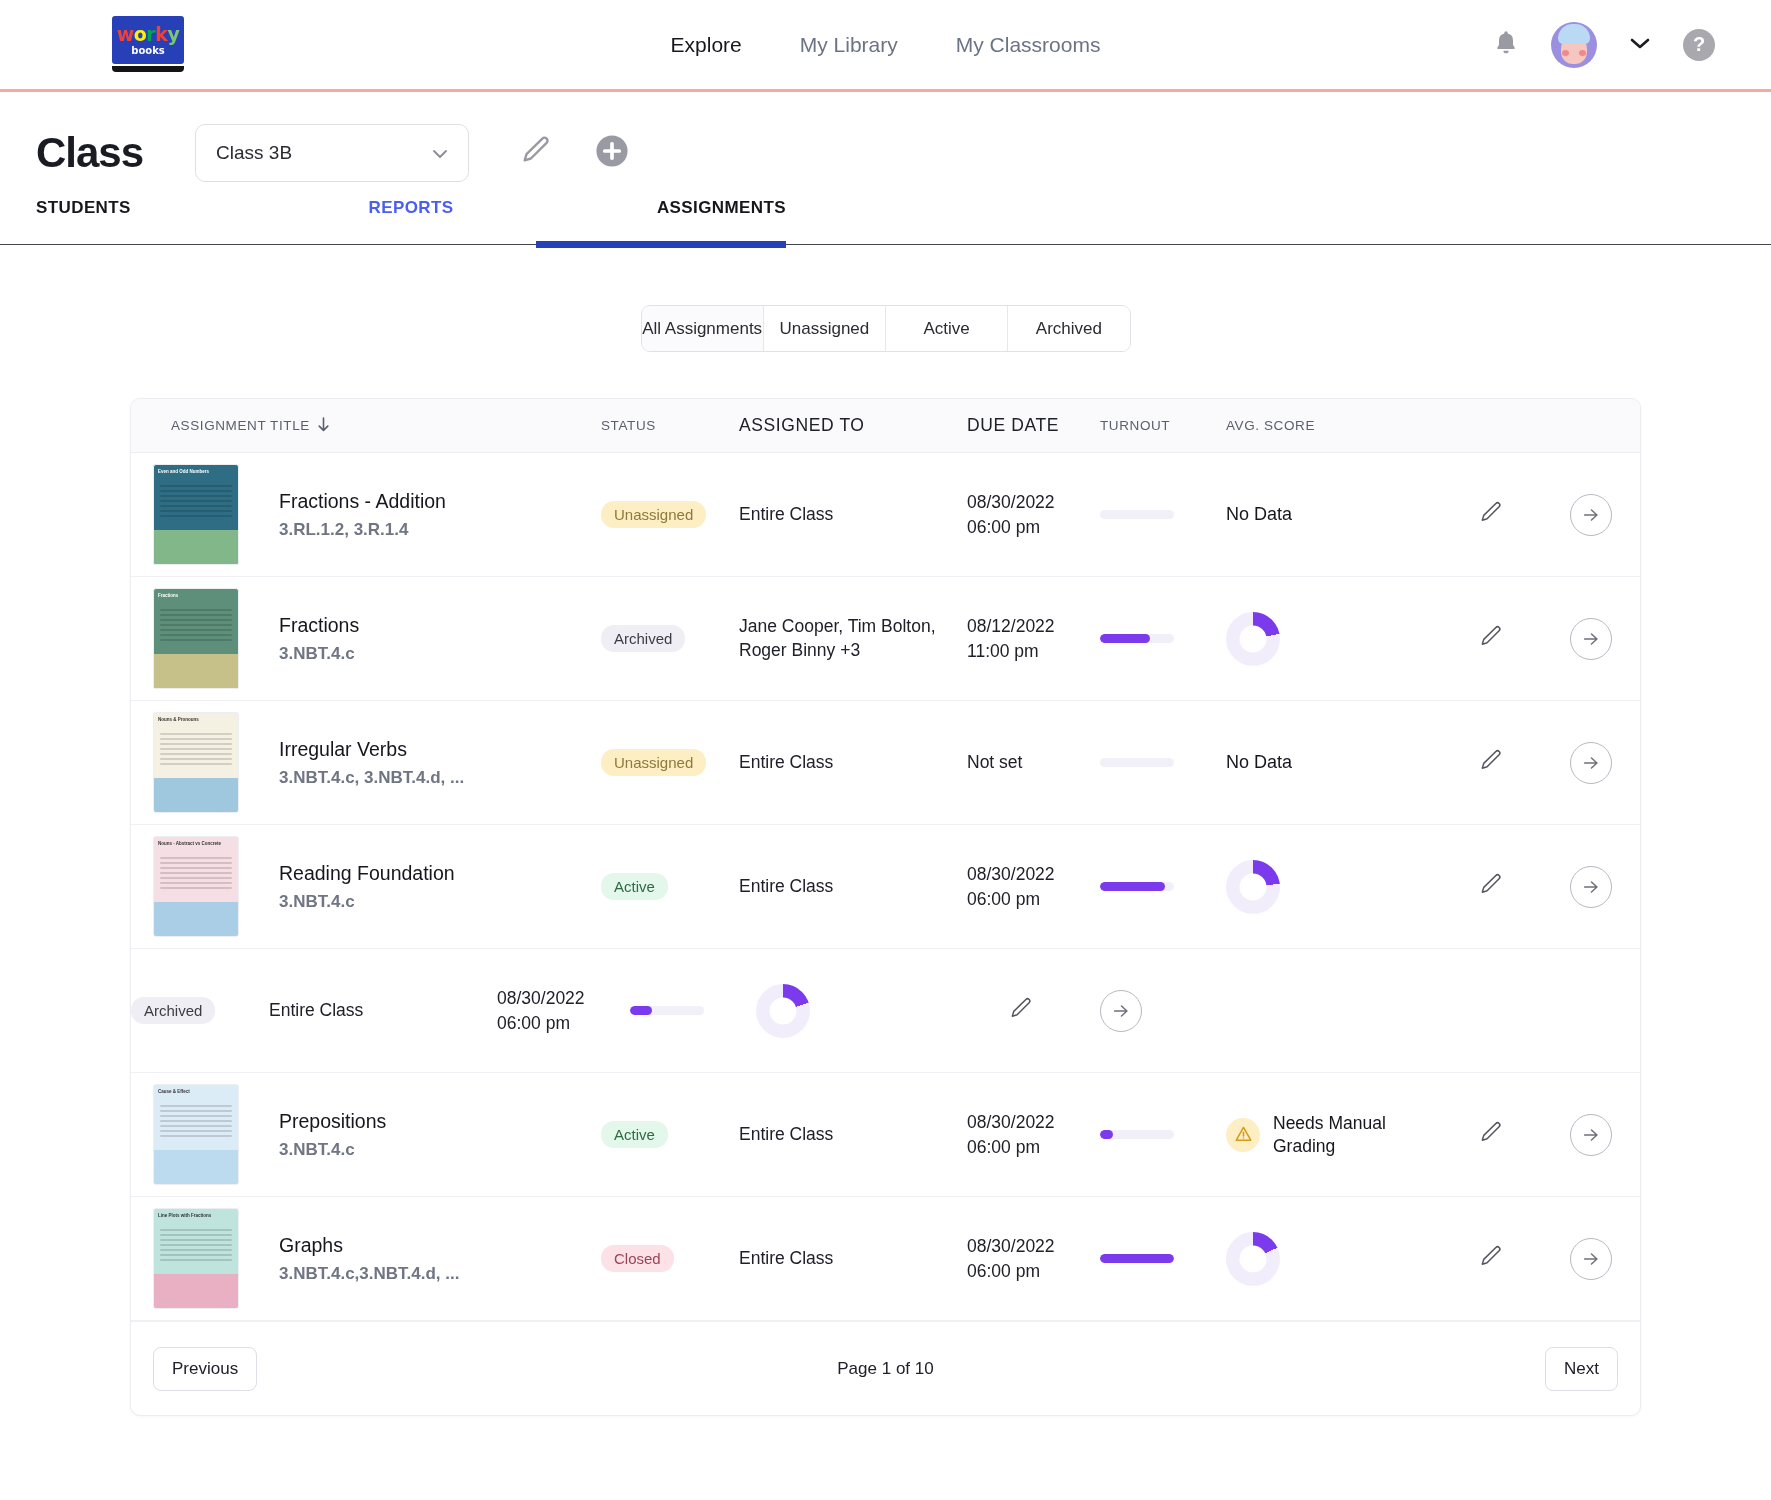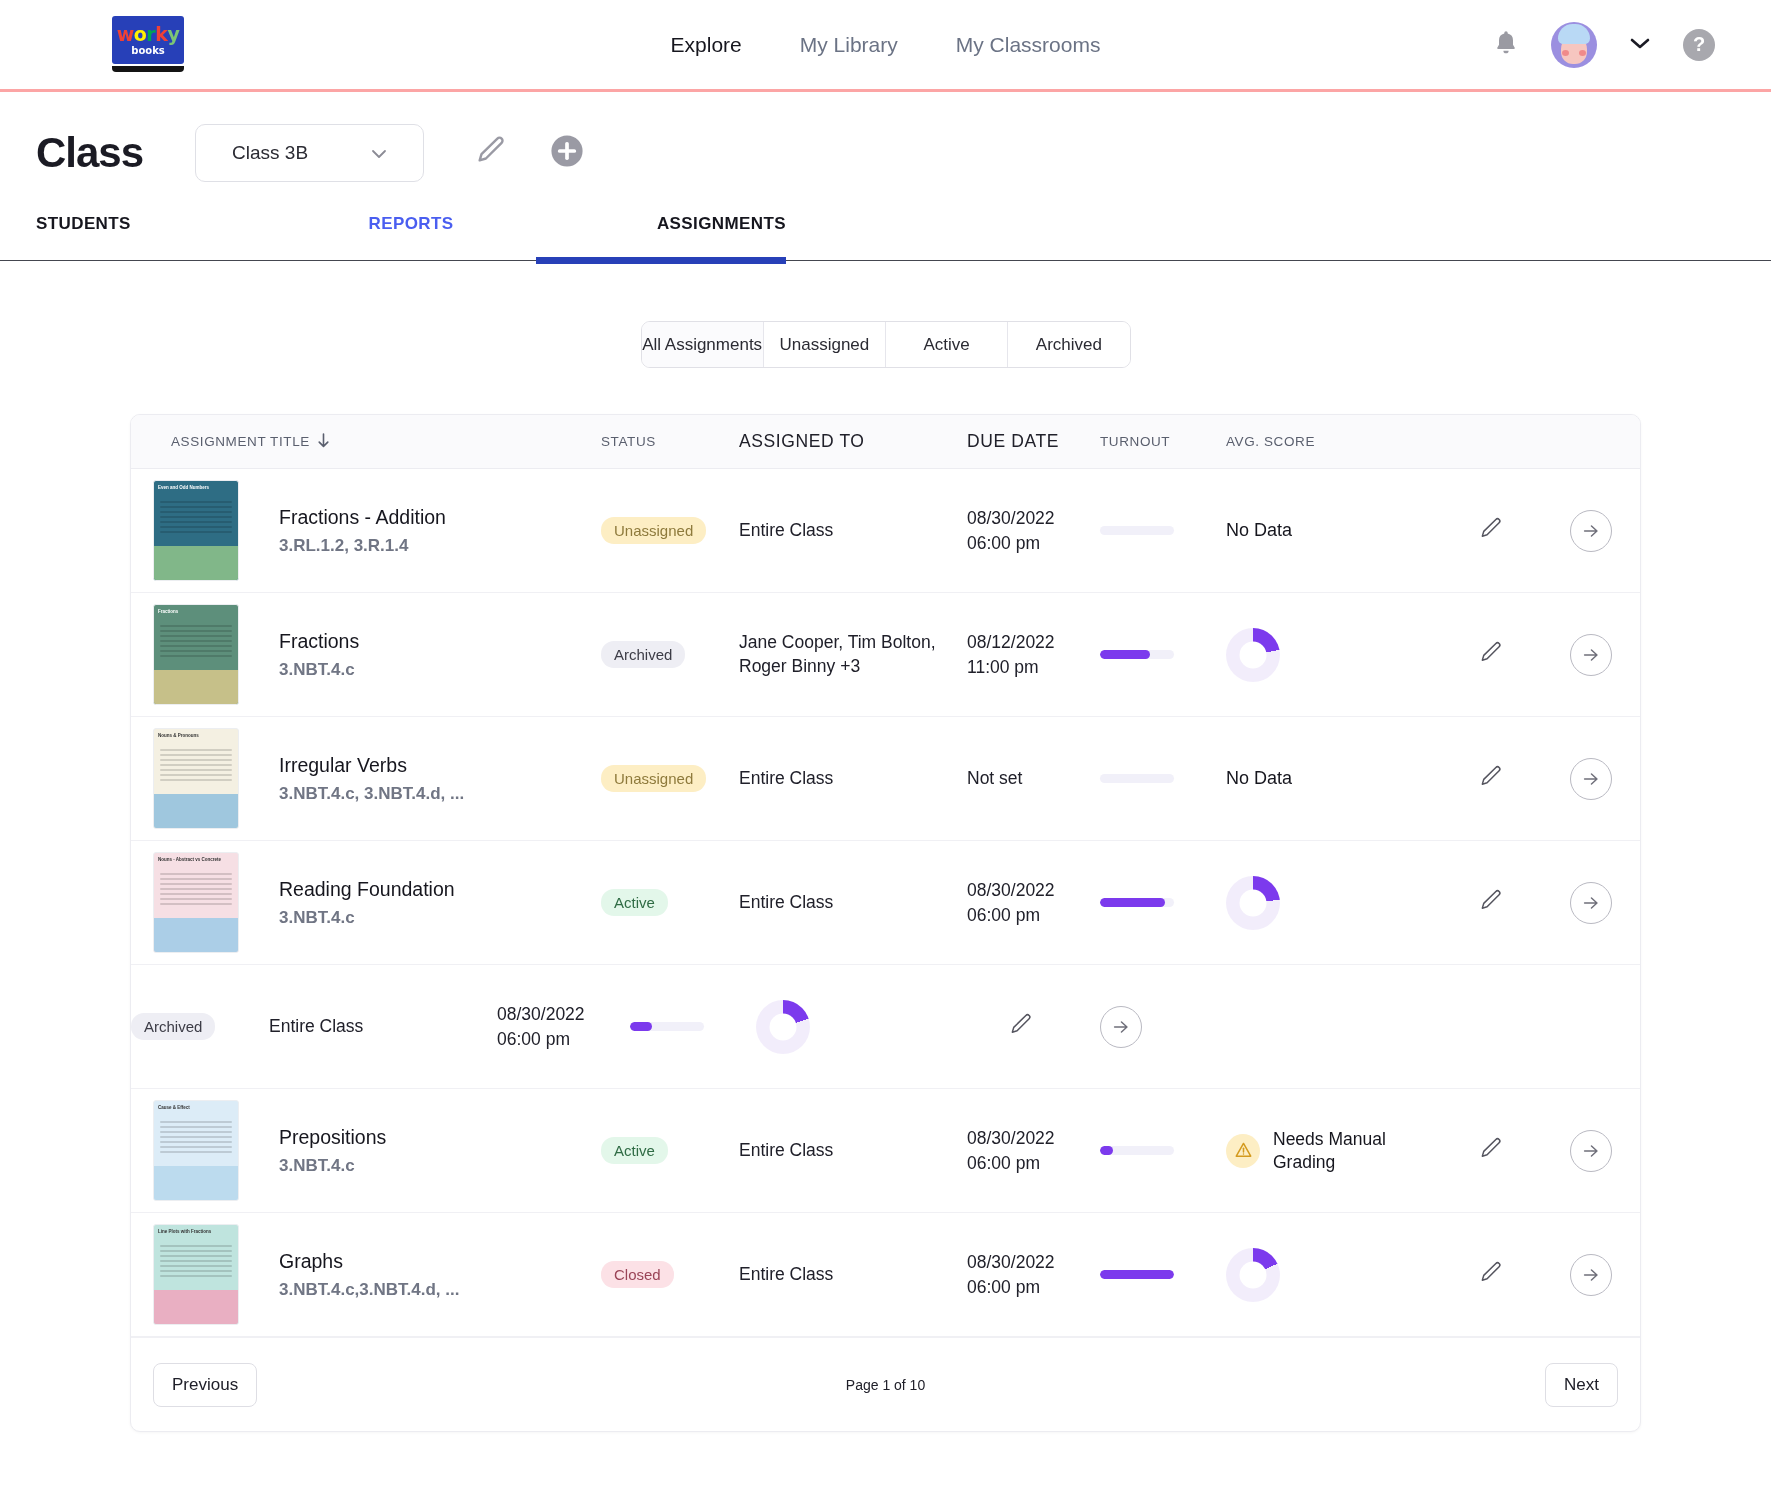--- a/index.html
+++ b/index.html
@@ -81,32 +81,32 @@
 
   
   .classbar {
     display: flex; align-items: center;
     padding: 32px 0 0 36px;
     gap: 0;
   }
   .class-title { font-size: 42px; font-weight: bold; letter-spacing: -1px; }
   .class-select {
     margin-left: 52px;
-    width: 229px; height: 58px;
+    width: 274px; height: 58px;
     border: 1px solid #dfe0e6; border-radius: 10px;
     display: flex; align-items: center; justify-content: space-between;
-    padding: 0 36px; font-size: 19px; color: #2b2b33;
+    padding: 0 20px; font-size: 19px; color: #2b2b33;
     background: #fff;
   }
   .icon-pencil-lg { margin-left: 50px; }
   .icon-plus { margin-left: 42px; }
 
   
   .tabs {
-    margin-top: 32px;
+    margin-top: 16px;
     border-bottom: 1px solid #44464f;
     display: flex;
     padding-left: 36px;
     position: relative;
     height: 47px;
   }
   .tab {
     font-size: 17px; font-weight: bold; letter-spacing: 0.4px;
     color: #16161e;
     padding-bottom: 16px;
@@ -240,21 +240,21 @@
     padding: 0 22px; position: relative;
     border-top: 1px solid #f0f0f4;
   }
   .pgbtn {
     border: 1px solid #dedee4; border-radius: 8px;
     background: #fff; font-size: 17px; color:#20202a;
     padding: 11px 18px;
   }
   .pgtext {
     position: absolute; left: 0; right: 0; text-align: center;
-    font-size: 14px; color: #20202a;
+    font-size: 17px; color: #20202a;
   }
   .spacer { flex: 1; }
 </style>
 </head>
 <body>
 
 <div class="topnav">
   <div class="logo">
     <div class="logo-book">
       <div class="logo-word">

